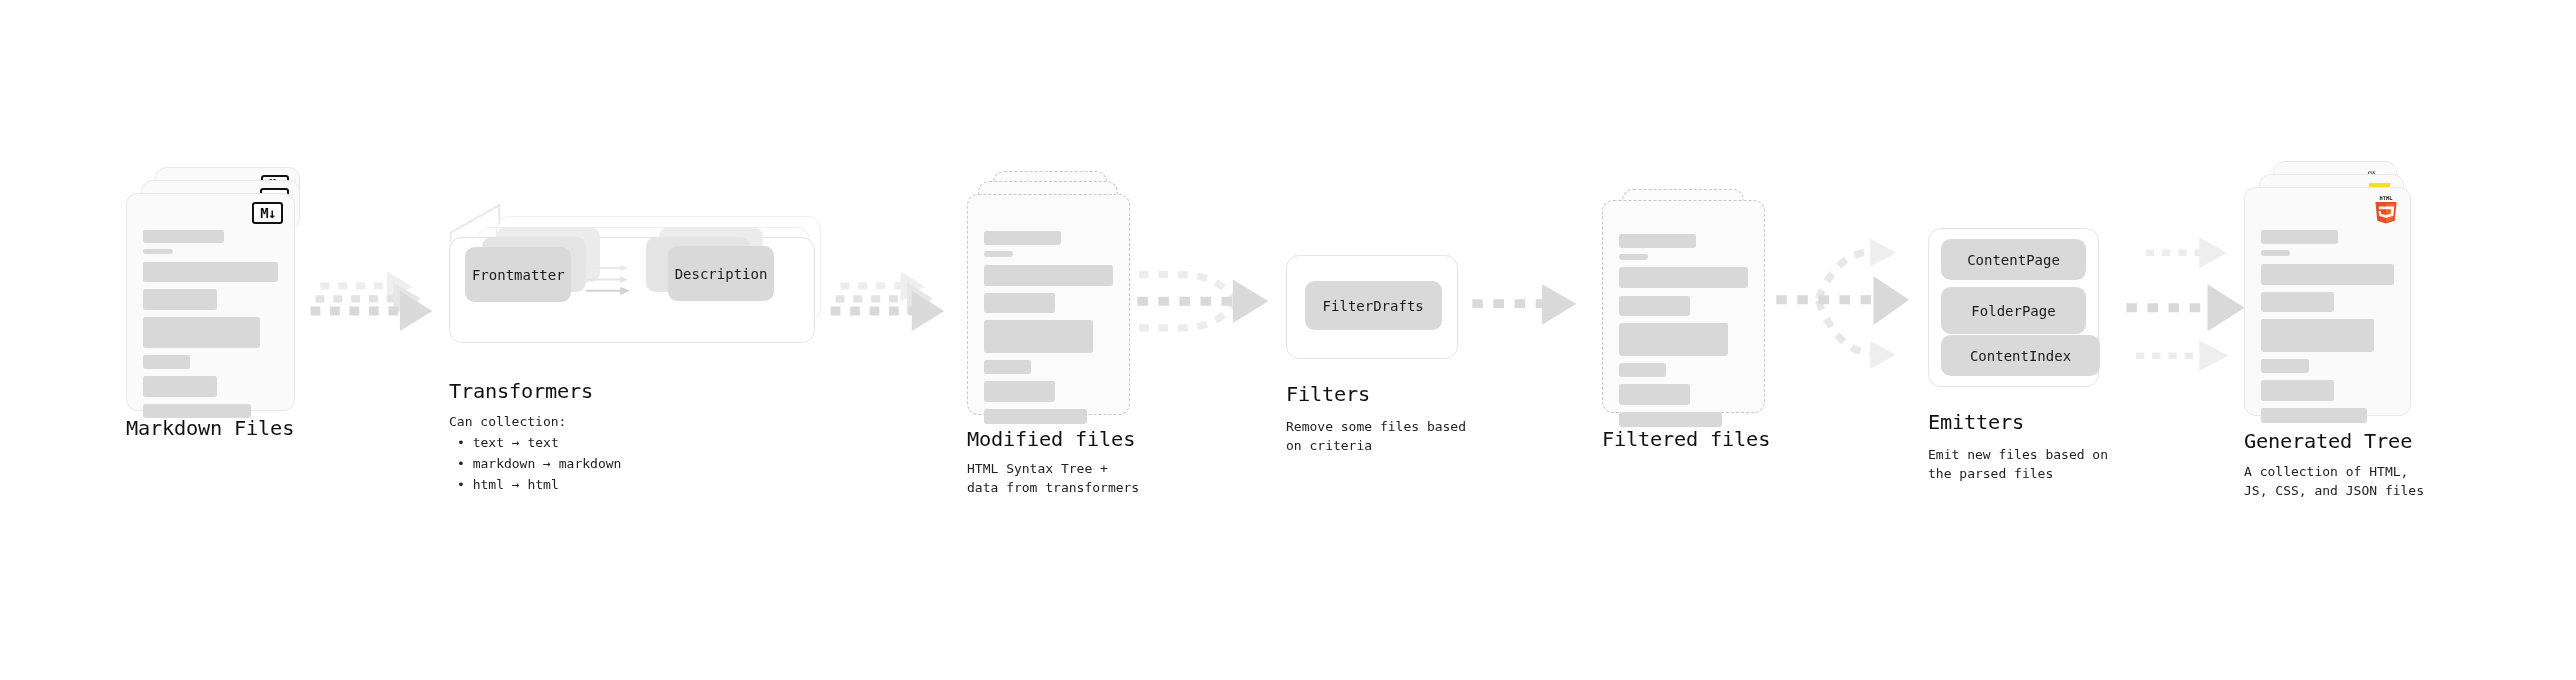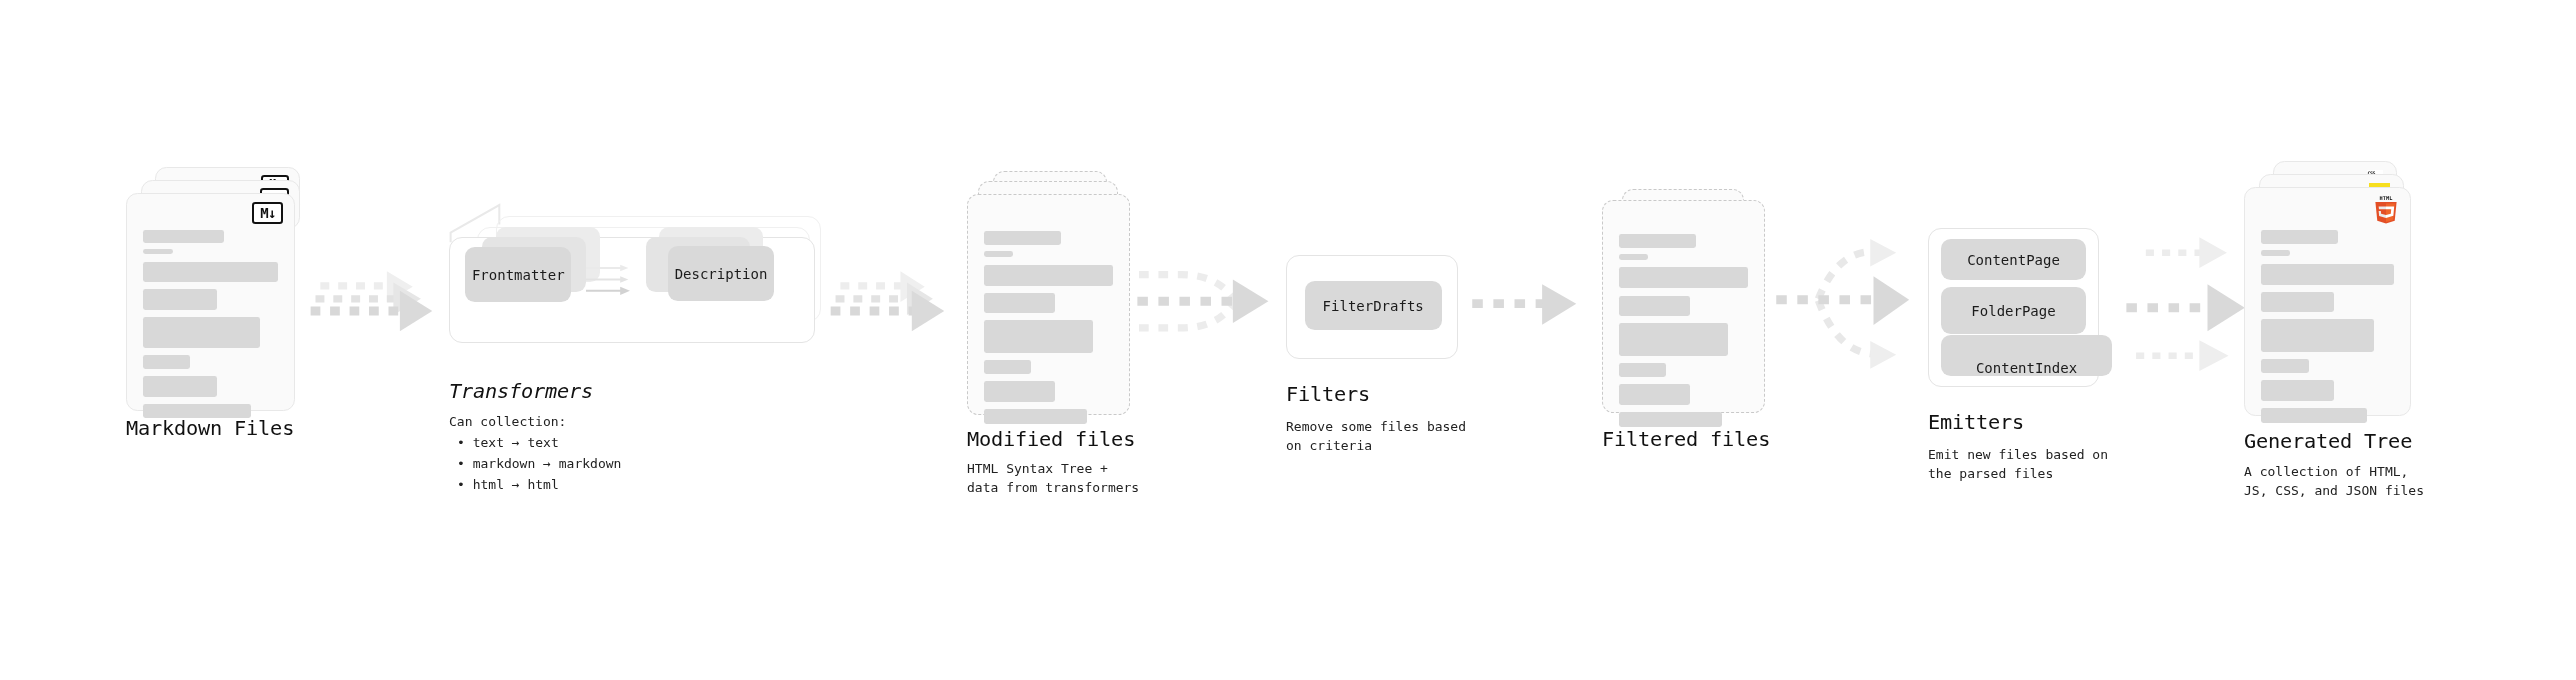--- a/index.html
+++ b/index.html
@@ -176,21 +176,21 @@
       </g>
     </svg>
 
     <div class="chip" style="left:16.3px; top:54px; width:106px; height:55px;">
       <span>Frontmatter</span>
     </div>
     <div class="chip" style="left:179px; top:53px; width:106px; height:55px;margin-left:40px;">
       <span>Description</span>
     </div>
   </div>
-  <div class="title" style="left:449px; top:379px;font-style:italic;">Transformers</div>
+  <div class="title" style="left:449px; top:379px;">Transformers</div>
   <div class="subtitle" style="left:449px; top:413px;">Can collection:</div>
   <div class="subtitle" style="left:457px; top:434px;">• text → text</div>
   <div class="subtitle" style="left:457px; top:455px;">• markdown → markdown</div>
   <div class="subtitle" style="left:457px; top:476px;">• html → html</div>
 
   <div class="arrow" style="left:829px; top:268px;">
     <svg width="138" height="73" viewBox="0 0 170 90">
       <g stroke="#ededed" stroke-width="9" stroke-dasharray="11 11" fill="none">
         <line x1="14" y1="22" x2="100" y2="22"></line>
       </g>
@@ -295,21 +295,21 @@
   </div>
 
   <div class="node" style="left:1928px; top:228px;">
     <div class="group" style="left:0px; top:0px; width:171px; height:159px;"></div>
     <div class="chip" style="left:13px; top:11.4px; width:145px; height:41px;">
       <span>ContentPage</span>
     </div>
     <div class="chip" style="left:13px; top:59px; width:145px; height:47px;">
       <span>FolderPage</span>
     </div>
-    <div class="chip" style="left:13px; top:107px; width:171px; height:41px;align-items:flex-end;">
+    <div class="chip" style="left:13px; top:107px; width:159px; height:41px;">
       <span>ContentIndex</span>
     </div>
   </div>
   <div class="title" style="left:1928px; top:410px;">Emitters</div>
   <div class="subtitle" style="left:1928px; top:446px;">Emit new files based on
 the parsed files</div>
 
   <div class="arrow" style="left:2113px; top:234px;">
     <svg width="163" height="146" viewBox="0 0 200 180">
       <g fill="none" stroke="#ececec" stroke-width="8" stroke-dasharray="10 10">

